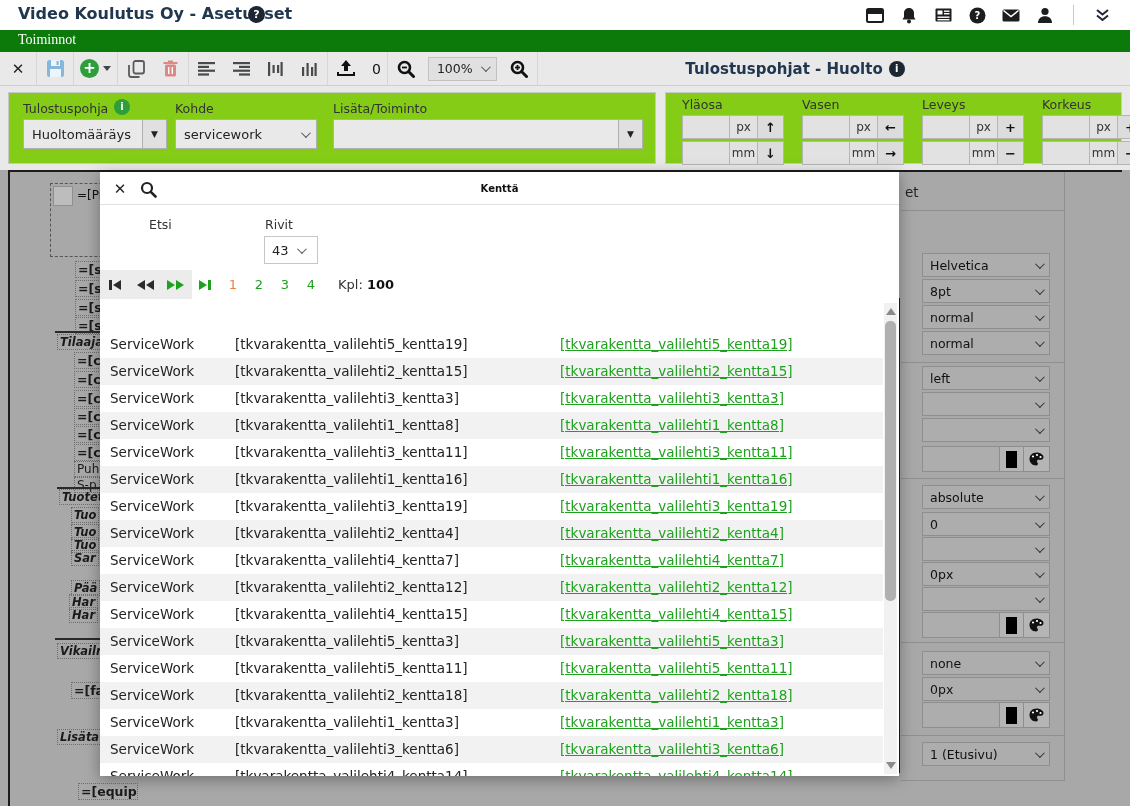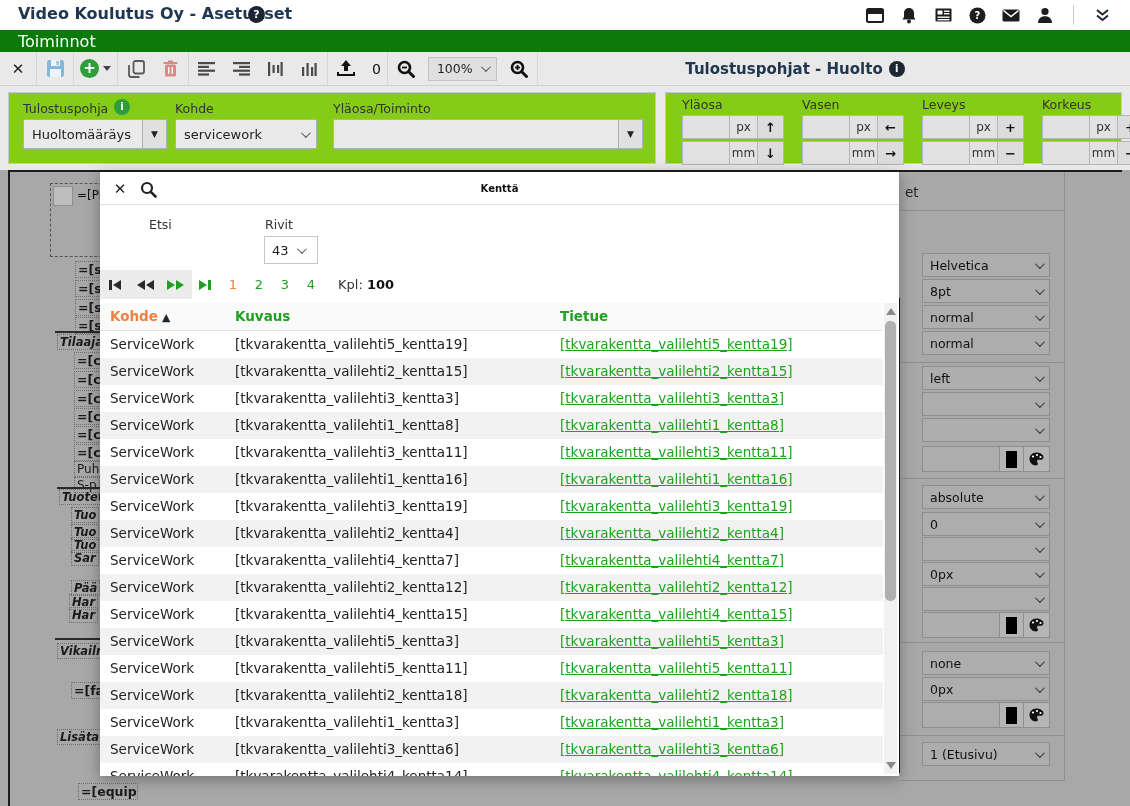--- a/index.html
+++ b/index.html
@@ -11,21 +11,21 @@
   .titlebar { position:absolute; left:0; top:0; width:1130px; height:30px; background:#ffffff; }
   .app-title { position:absolute; left:18px; top:4px; font-size:16px; font-weight:600; color:#21374f; }
   .title-help { position:absolute; left:248px; top:6px; width:17px; height:17px; border-radius:50%;
                 background:#1d2733; color:#fff; font-size:11px; font-weight:bold; text-align:center; line-height:17px; }
   .tb-icons { position:absolute; right:18px; top:4px; display:flex; align-items:center; gap:14px; height:22px; }
   .tb-icons .sep { width:1px; height:20px; background:#c9c9c9; margin:0 4px; }
   .icn { display:inline-flex; align-items:center; justify-content:center; width:20px; height:20px; }
 
   
   .menubar { position:absolute; left:0; top:30px; width:1130px; height:22px; background:#0b7a0b; }
-  .menubar .menu-item { position:absolute; left:18px; top:2px; color:#fff; font-size:16px; }
+  .menubar .menu-item { position:absolute; left:18px; top:2px; color:#fff; font-size:14px;font-family:Liberation Serif, serif; }
 
   
   .toolbar { position:absolute; left:0; top:52px; width:1130px; height:34px; background:#e9e9e9; border-bottom:1px solid #cfcfcf;
              display:flex; align-items:center; }
   .tgroup { display:flex; align-items:center; height:34px; padding:0 6px; border-right:1px solid #d6d6d6; gap:10px; }
   .tbtn { display:inline-flex; align-items:center; justify-content:center; min-width:24px; height:26px; cursor:default; }
   .x-glyph { font-size:15px; font-weight:bold; color:#222; }
   .plus-circle { width:19px; height:19px; border-radius:50%; background:#2e9e3a; color:#fff; font-size:15px; font-weight:bold;
                  text-align:center; line-height:18px; }
   .caret-down { width:0; height:0; border-left:4px solid transparent; border-right:4px solid transparent; border-top:5px solid #444; margin-left:4px; }
@@ -329,21 +329,21 @@
         <span class="val">Huoltomääräys</span>
       </div>
       <div class="arrowbtn" style="left:134px;top:26px;">▼</div>
 
       <span class="flabel" style="left:166px;top:8px;">Kohde</span>
       <div class="fselect" style="left:166px;top:26px;width:142px;">
         <span class="val">servicework</span>
         <span class="chev"></span>
       </div>
 
-      <span class="flabel" style="left:324px;top:8px;">Yläosa/Toiminto</span>
+      <span class="flabel" style="left:324px;top:8px;">Lisäta/Toiminto</span>
       <div class="fselect" style="left:324px;top:26px;width:286px;">
         <span class="val"></span>
       </div>
       <div class="arrowbtn" style="left:610px;top:26px;">▼</div>
     </div>
 
     <div class="pbox right">
       <div class="dims">
 
           <div class="dimgroup">
@@ -657,27 +657,20 @@
           <span class="pgnum">2</span>
           <span class="pgnum">3</span>
           <span class="pgnum">4</span>
         </span>
       <span class="pg-count">
         <span>Kpl:</span>
         <b>100</b>
       </span>
     </div>
 
-    <div class="thead">
-      <span class="c1">
-        <span>Kohde</span><span class="sort">▲</span>
-      </span>
-      <span class="c2">Kuvaus</span>
-      <span class="c3">Tietue</span>
-    </div>
 
     <div class="tbody">
 
         <div class="t-row">
           <span class="c1">ServiceWork</span>
           <span class="c2">[tkvarakentta_valilehti5_kentta19]</span>
           <span class="c3">[tkvarakentta_valilehti5_kentta19]</span>
         </div>
 
         <div class="t-row">

